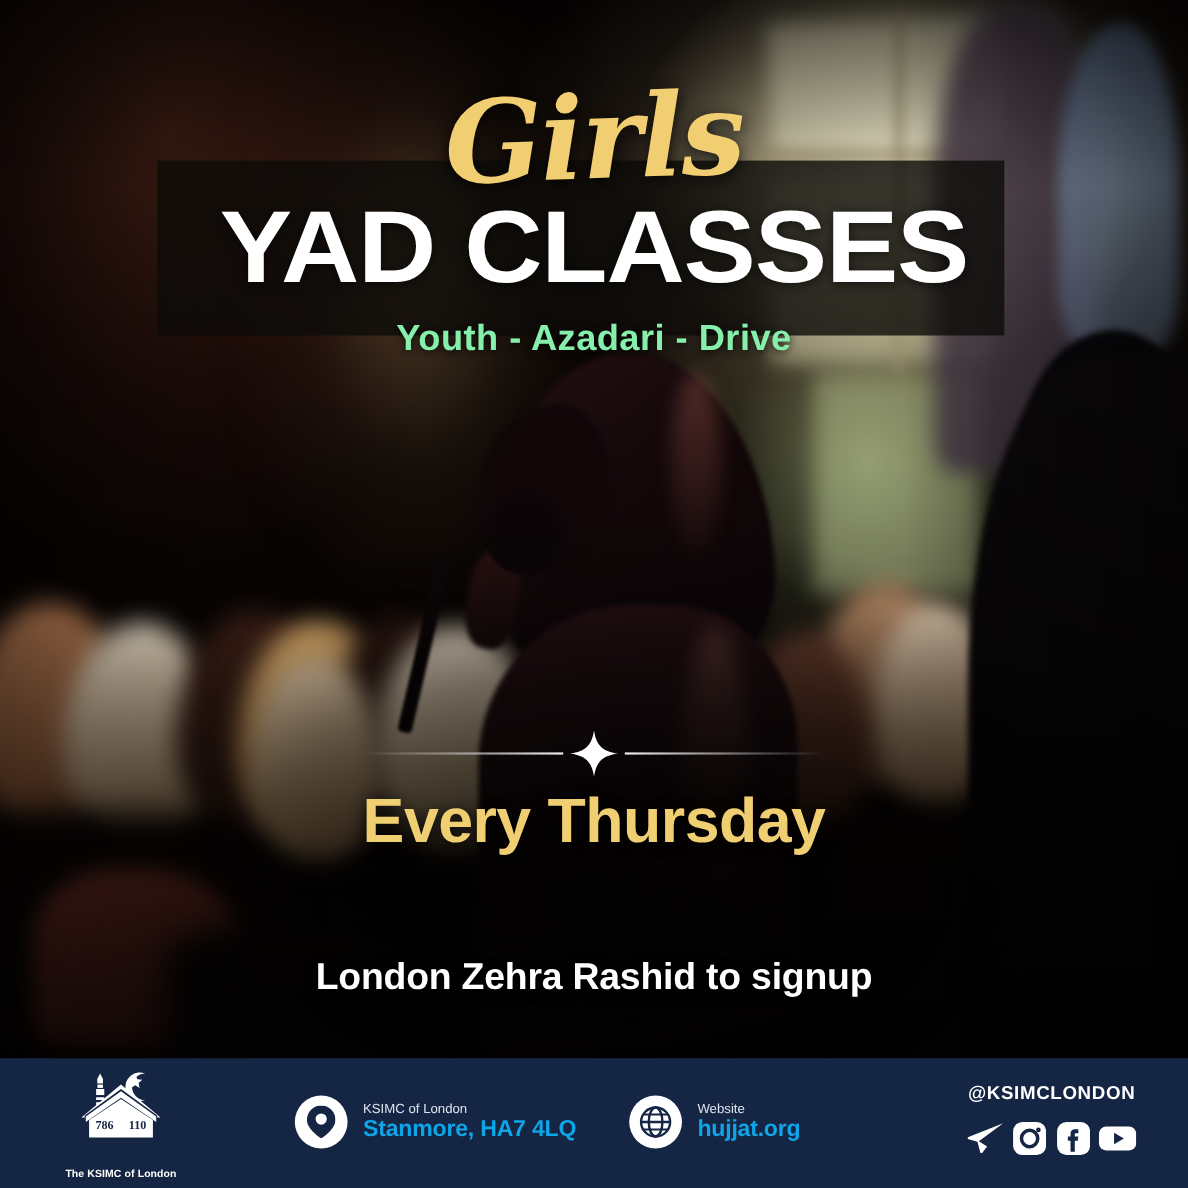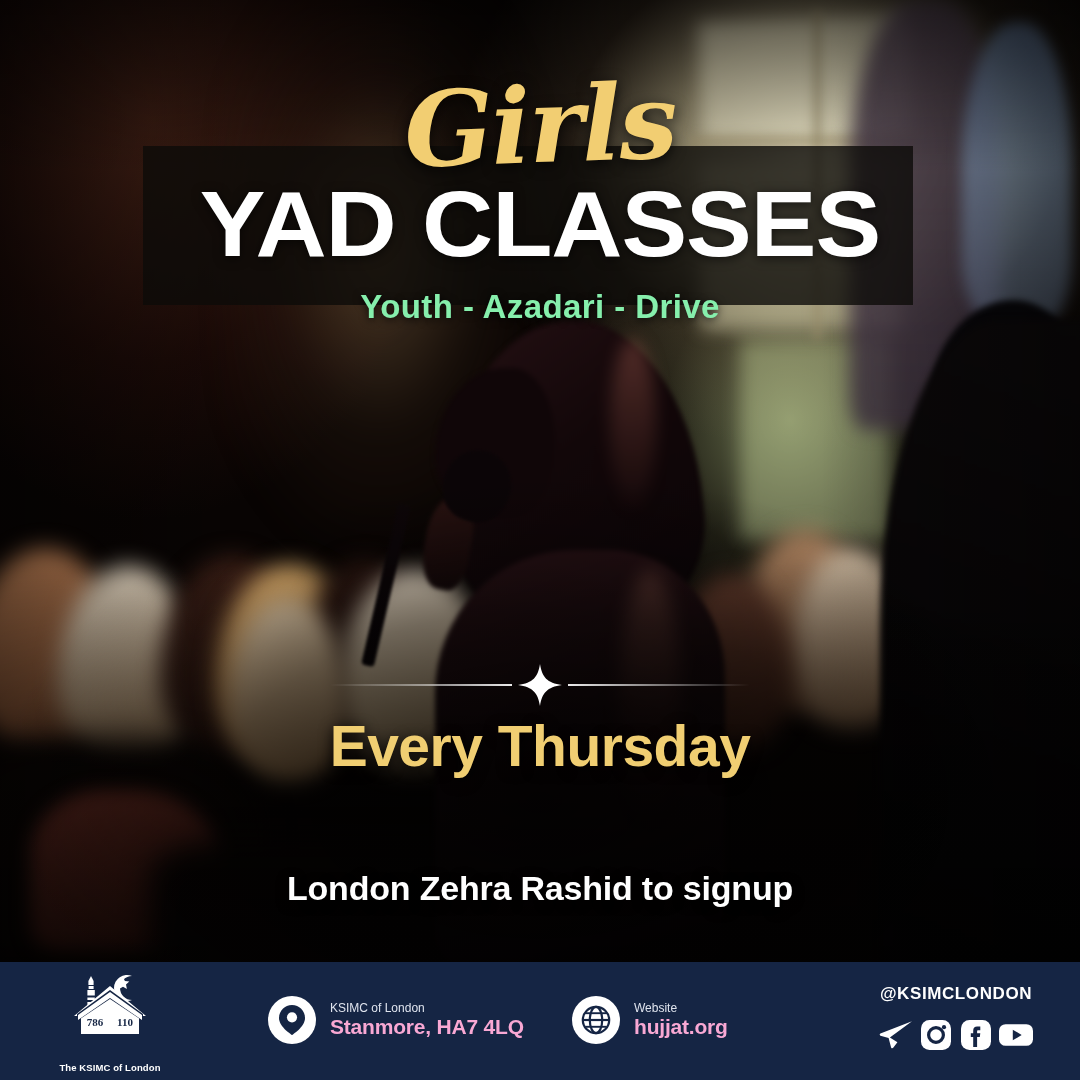--- a/index.html
+++ b/index.html
@@ -132,21 +132,21 @@
   .logo-cap{font-size:9.5px;font-weight:700;color:#ffffff;letter-spacing:.1px;
     margin-top:20px;}
 
   .finfo{position:absolute;display:flex;align-items:center;gap:14px;}
   .finfo.loc{left:268px;top:34px;}
   .finfo.web{left:572px;top:34px;}
   .ficon{width:48px;height:48px;border-radius:50%;background:#ffffff;
     display:flex;align-items:center;justify-content:center;flex:0 0 auto;}
   .ftext{display:flex;flex-direction:column;justify-content:center;line-height:1.18;}
   .ftext .lbl{font-size:12px;color:#dfe4ee;font-weight:400;}
-  .ftext .val{font-size:21px;color:#f9a8d4;font-weight:700;letter-spacing:-.2px;}
+  .ftext .val{font-size:21px;color:#0ea5e9;font-weight:700;letter-spacing:-.2px;}
 
   .social{position:absolute;right:24px;top:22px;width:200px;
     display:flex;flex-direction:column;align-items:center;gap:14px;}
   .handle{font-size:17px;font-weight:700;color:#ffffff;letter-spacing:.6px;}
   .sicons{display:flex;align-items:center;gap:6px;}
   .sic{width:34px;height:34px;display:flex;align-items:center;justify-content:center;}
 </style>
 </head>
 <body>
 

